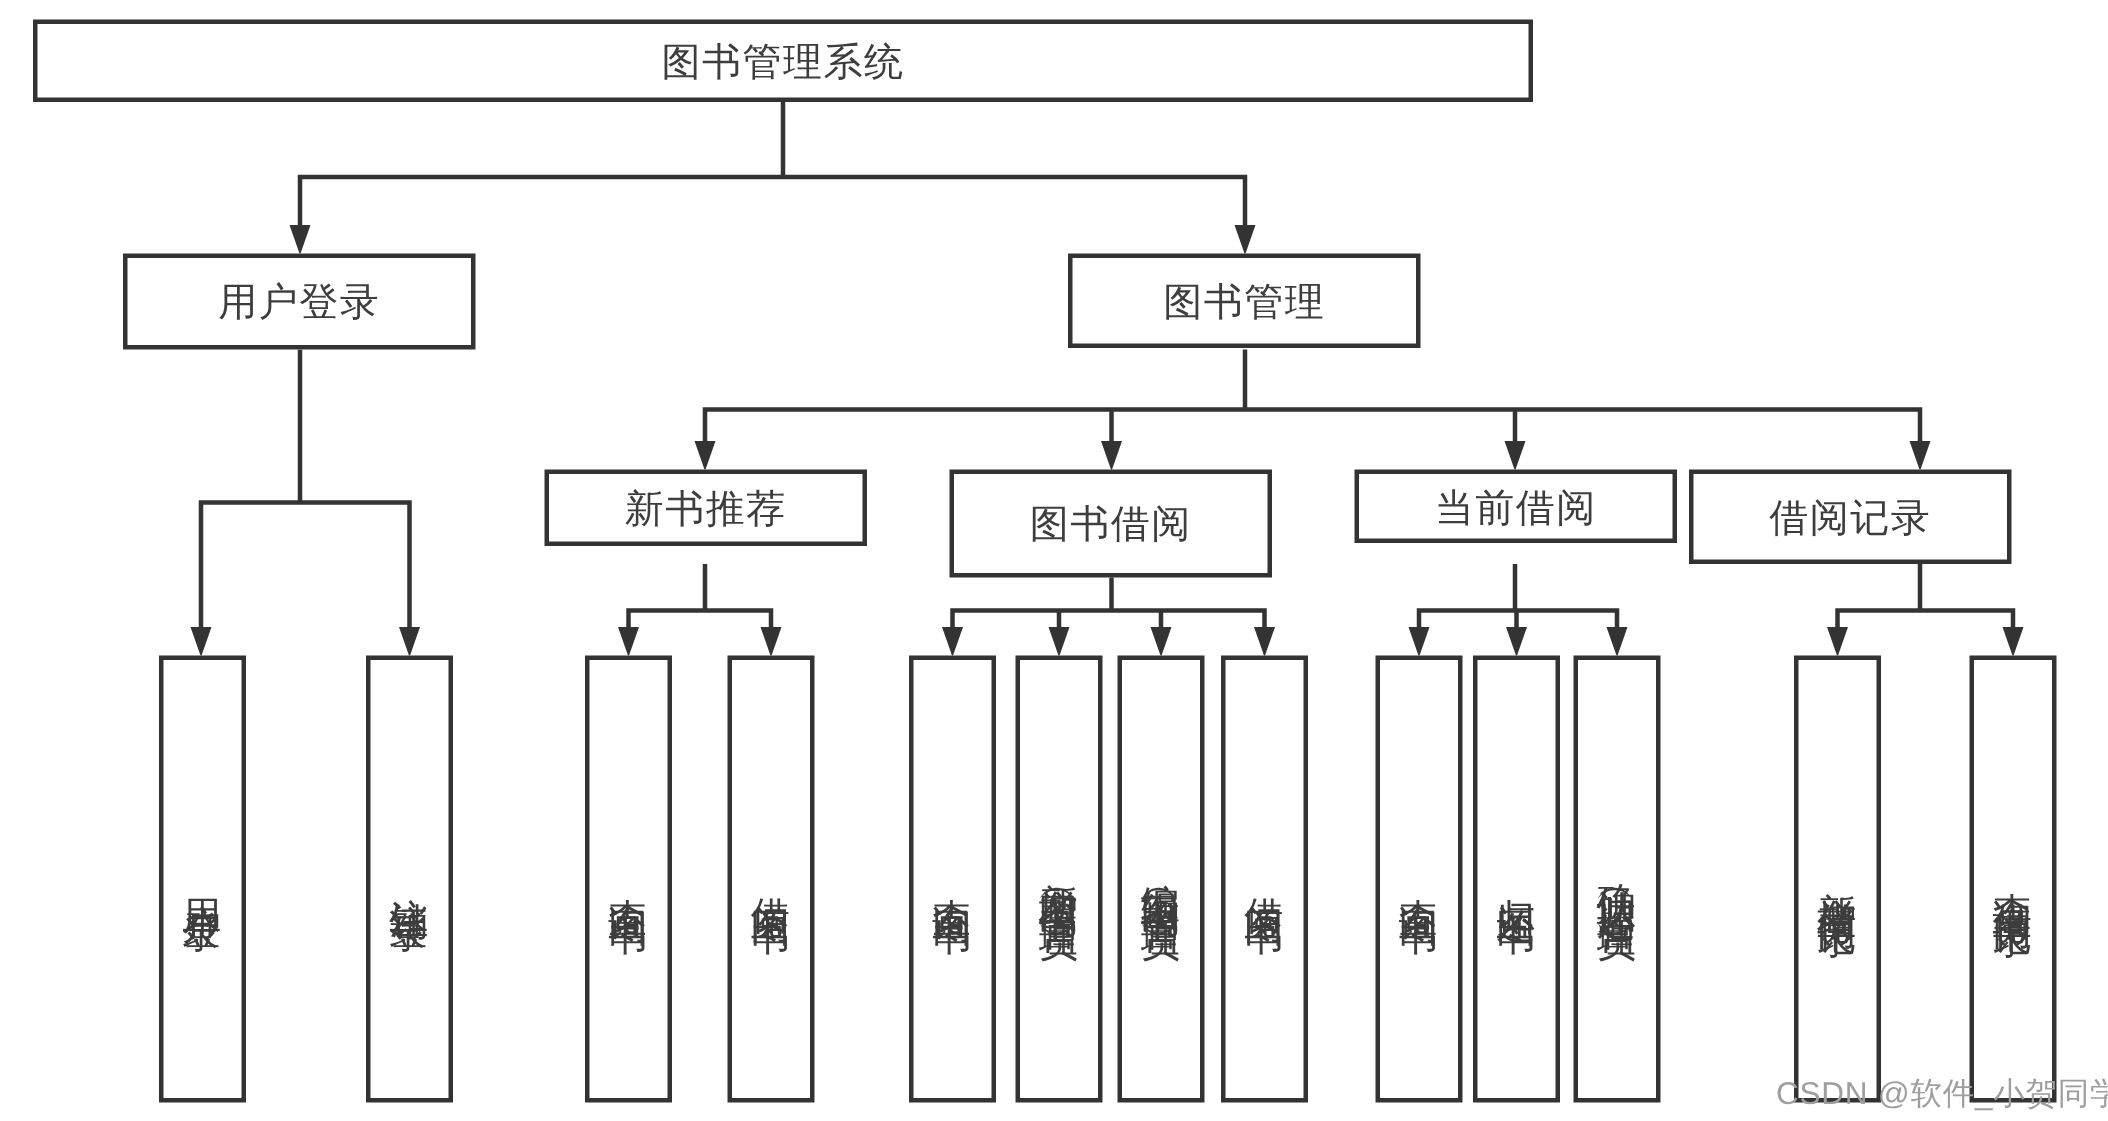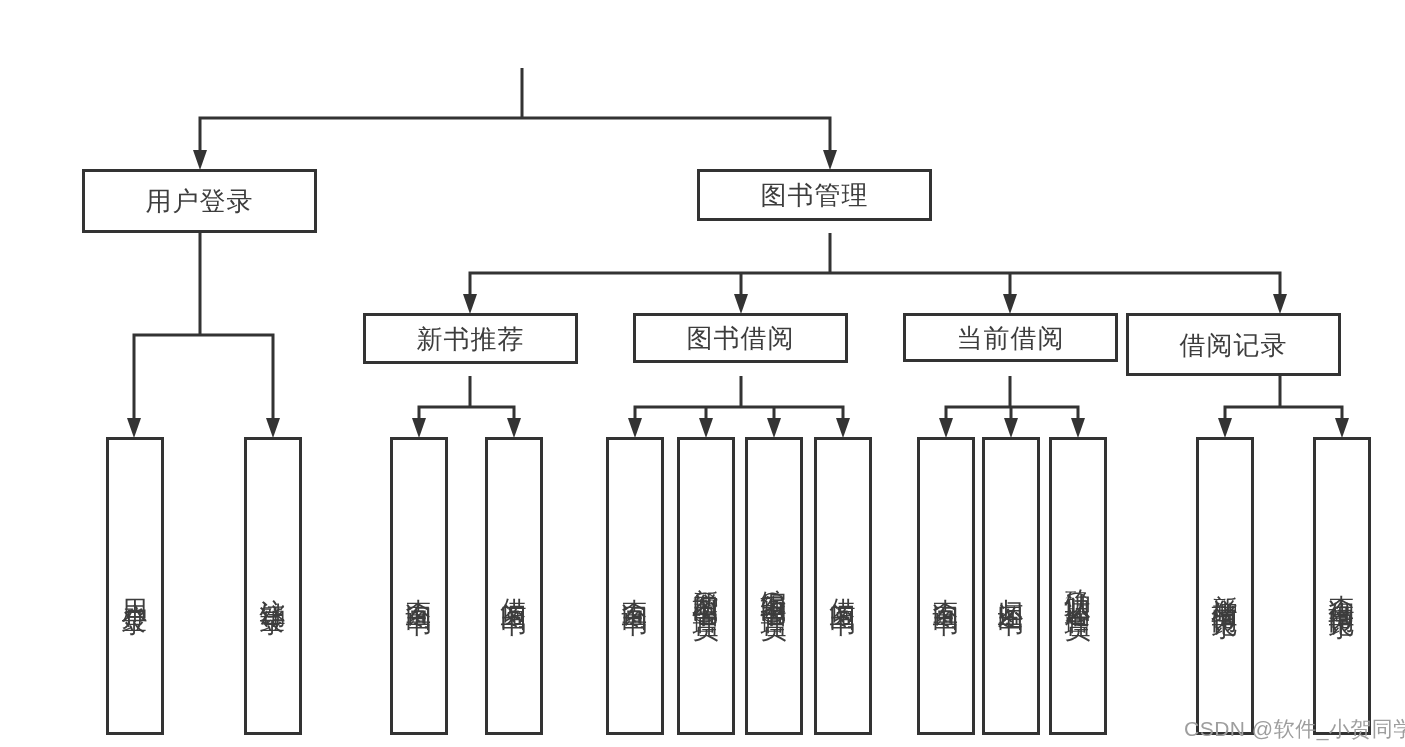--- a/index.html
+++ b/index.html
@@ -80,32 +80,35 @@
     <path d="M1010 376 V407 M946 420 V407 H1078 V420 M1011 407 V420"></path>
     <polygon points="946,438 939,418 953,418"></polygon>
     <polygon points="1011,438 1004,418 1018,418"></polygon>
     <polygon points="1078,438 1071,418 1085,418"></polygon>
 
     <path d="M1280 376 V407 M1225 420 V407 H1342 V420"></path>
     <polygon points="1225,438 1218,418 1232,418"></polygon>
     <polygon points="1342,438 1335,418 1349,418"></polygon>
   </svg>
 
+  <div class="node h" style="left:22px;top:13px;width:1000px;height:55px">
+    <span>图书管理系统</span>
+  </div>
 
   <div class="node h" style="left:82px;top:169px;width:235px;height:64px">
     <span>用户登录</span>
   </div>
-  <div class="node h" style="left:697px;top:169px;width:235px;height:52px">
+  <div class="node h" style="left:712px;top:169px;width:235px;height:63px">
     <span>图书管理</span>
   </div>
 
   <div class="node h" style="left:363px;top:313px;width:215px;height:51px">
     <span>新书推荐</span>
   </div>
-  <div class="node h" style="left:633px;top:313px;width:215px;height:50px">
+  <div class="node h" style="left:633px;top:313px;width:215px;height:72px">
     <span>图书借阅</span>
   </div>
   <div class="node h" style="left:903px;top:313px;width:215px;height:49px">
     <span>当前借阅</span>
   </div>
   <div class="node h" style="left:1126px;top:313px;width:215px;height:63px">
     <span>借阅记录</span>
   </div>
 
   <div class="node v" style="left:106px;top:437px;width:58px;height:298px">

